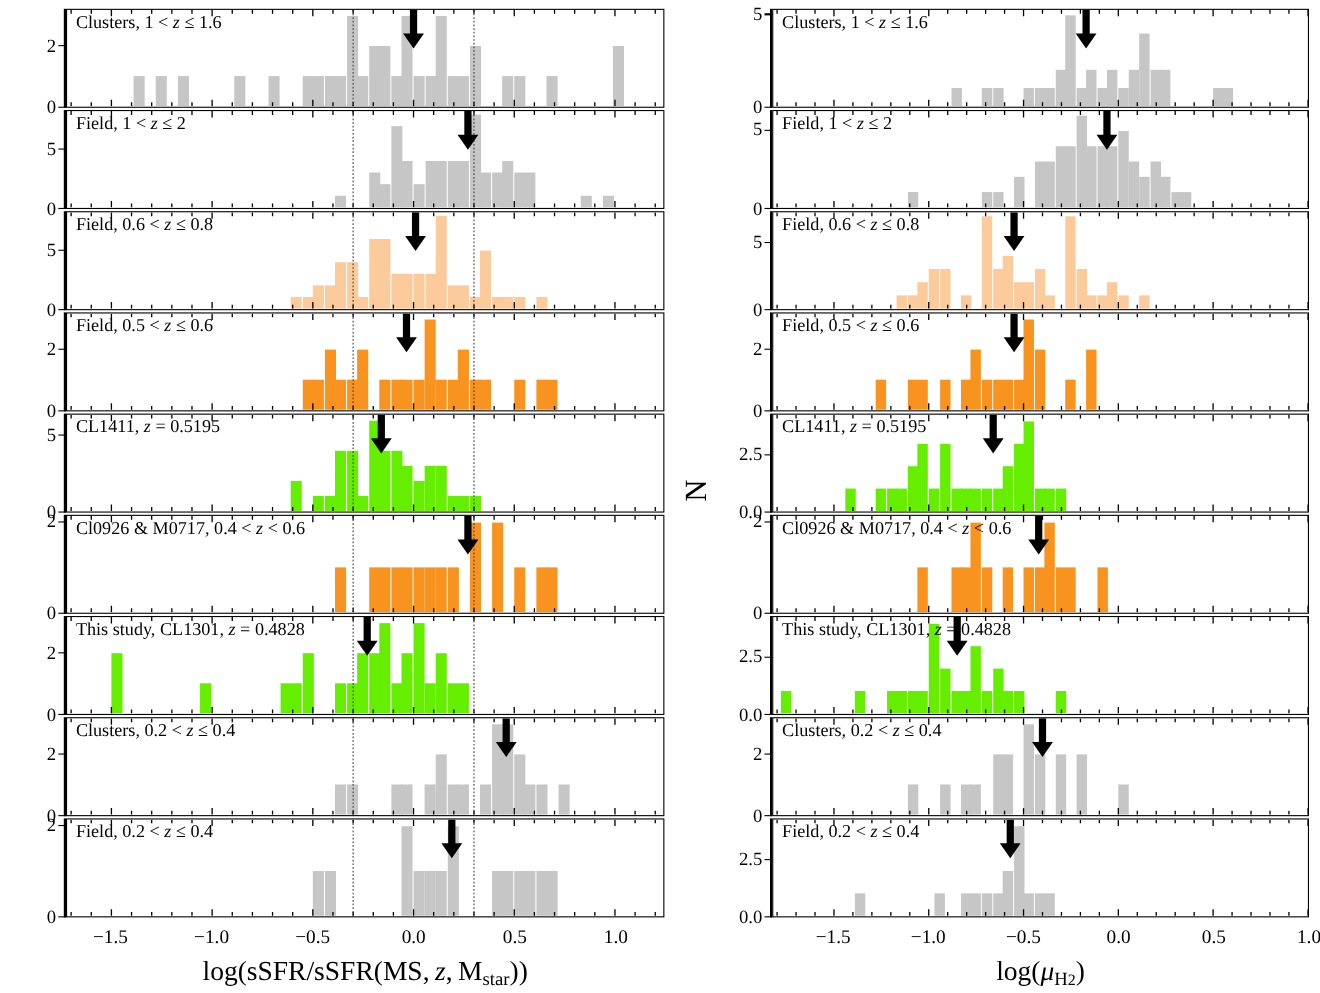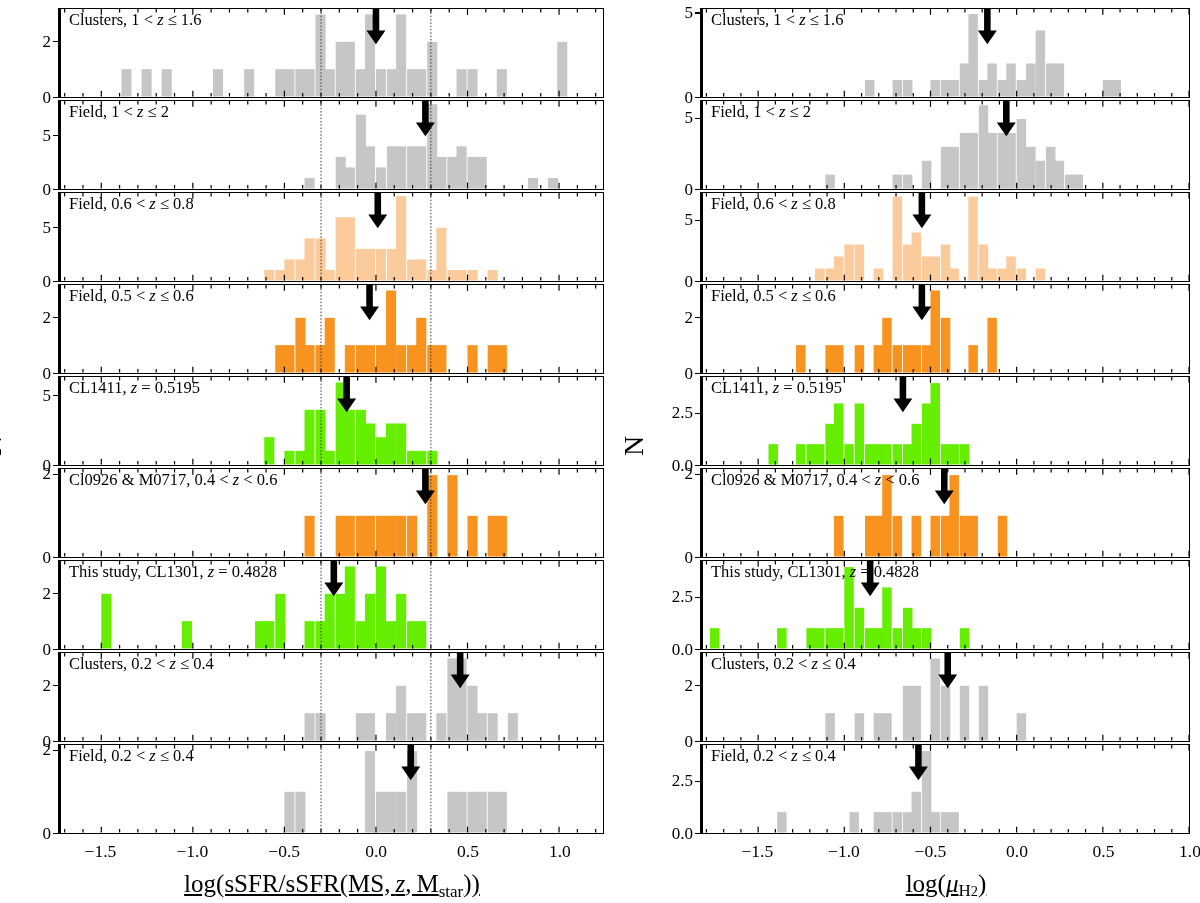--- a/index.html
+++ b/index.html
@@ -6,21 +6,21 @@
   body{width:1200px;height:903px;font-family:"Liberation Serif",serif;color:#000;overflow:hidden;}
   #figure{position:relative;width:1200px;height:903px;}
   .col{position:absolute;top:0;height:903px;}
   .panel{position:absolute;box-sizing:border-box;border:1.6px solid #000;background:#fff;overflow:hidden;}
   .panel-label{position:absolute;left:8px;top:2px;font-size:16.5px;line-height:1.05;white-space:nowrap;z-index:6;font-family:"Liberation Serif",serif;}
   .panel-label i{font-style:italic;}
   svg.plot{position:absolute;left:0;top:0;width:100%;height:100%;display:block;}
   .ytick{position:absolute;right:0;transform:translate(-9px,-50%);font-size:17px;text-align:right;white-space:nowrap;}
   .ytickwrap{position:absolute;top:0;height:903px;width:56px;}
   .xticklab{position:absolute;transform:translateX(-50%);font-size:17.5px;white-space:nowrap;}
-  .axis-title{position:absolute;transform:translateX(-50%);font-size:25px;white-space:nowrap;text-decoration:underline;}
+  .axis-title{position:absolute;transform:translateX(-50%);font-size:25px;white-space:nowrap;}
   .ylabel{position:absolute;font-size:28px;transform:rotate(-90deg);transform-origin:50% 50%;white-space:nowrap;}
   .sub{font-size:0.68em;vertical-align:-0.28em;}
   .it{font-style:italic;}
 </style>
 </head>
 <body>
 
 <div id="figure">
 
   <div class="col" id="col-left">

